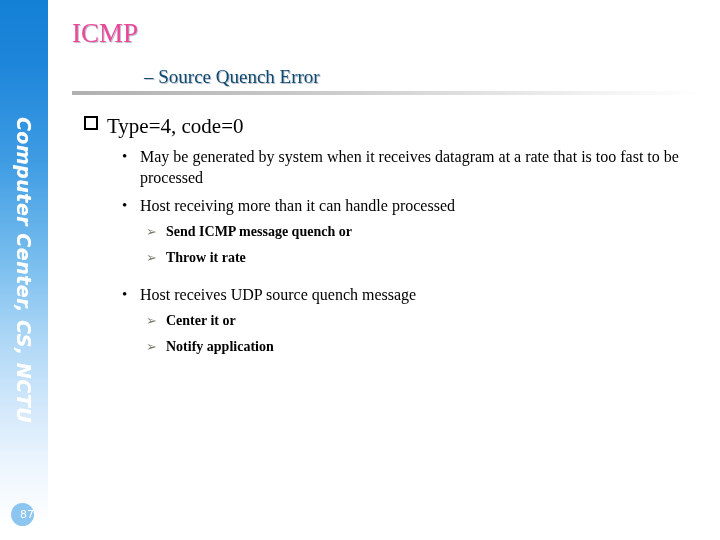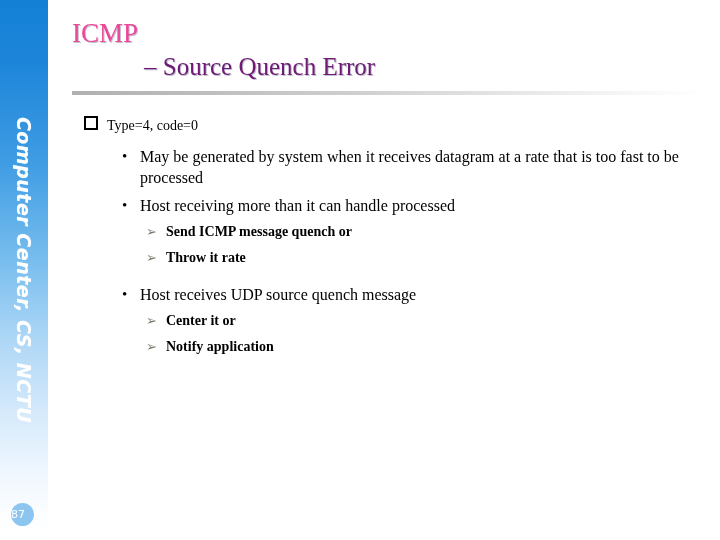--- a/index.html
+++ b/index.html
@@ -61,41 +61,41 @@
     left: 11px;
     bottom: 14px;
     width: 23px;
     height: 23px;
     border-radius: 50%;
     background: #8cc6f0;
     color: #ffffff;
     font-family: "DejaVu Sans", sans-serif;
     font-size: 11px;
     line-height: 23px;
-    text-align: left;
+    text-align: right;
   }
 
   
   #title-block {
     position: absolute;
     left: 72px;
     top: 18px;
     width: 630px;
   }
   #title-line1 {
     font-size: 27px;
     color: #ec4899;
     line-height: 30px;
     text-shadow: 1px 1px 0 rgba(140,140,170,0.55);
   }
   #title-line2 {
-    font-size: 25px;
-    color: #701a75;
+    font-size: 19px;
+    color: #0c4a6e;
     line-height: 30px;
-    margin-top: 4px;
+    margin-top: 14px;
     padding-left: 72px;
     text-shadow: 1px 1px 0 rgba(140,140,170,0.55);
   }
   #title-rule {
     position: absolute;
     left: 72px;
     top: 91px;
     width: 630px;
     height: 4px;
     background: linear-gradient(to right,
@@ -111,21 +111,21 @@
   #content {
     position: absolute;
     left: 84px;
     top: 113px;
     width: 616px;
   }
 
   .lvl1 {
     position: relative;
     padding-left: 23px;
-    font-size: 14px;
+    font-size: 21px;
     line-height: 26px;
     color: #000000;
     margin-bottom: 6px;
   }
   .lvl1 .marker {
     position: absolute;
     left: 0;
     top: 3px;
     width: 14px;
     height: 14px;

